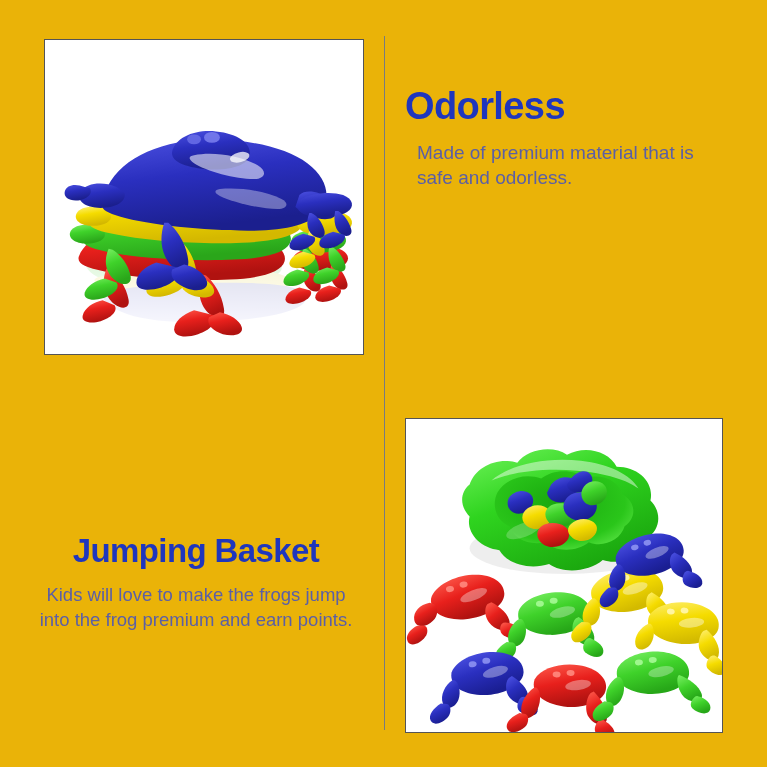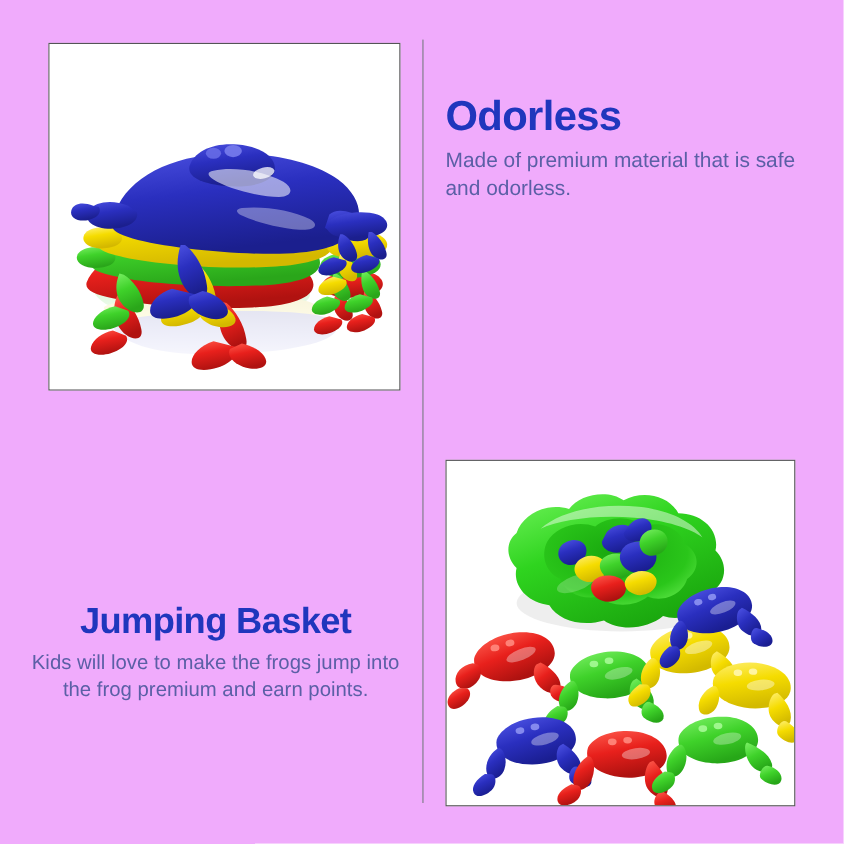--- a/index.html
+++ b/index.html
@@ -13,21 +13,21 @@
     font-family: "Liberation Sans", sans-serif;
     overflow: hidden;
     position: relative;
   }
 
   .page {
     position: absolute;
     inset: 0;
     width: 767px;
     height: 767px;
-    background: #f0abfc;
+    background: #eab308;
   }
 
   
   .divider {
     position: absolute;
     left: 384px;
     top: 36px;
     width: 1px;
     height: 694px;
     background: #777b80;
@@ -65,21 +65,21 @@
     position: absolute;
   }
   .block-odorless {
     left: 405px;
     top: 84px;
     width: 340px;
     text-align: left;
   }
   .block-jumping {
     left: 22px;
-    top: 545px;
+    top: 532px;
     width: 348px;
     text-align: center;
   }
 
   .feature-title {
     font-family: "Liberation Sans", sans-serif;
     font-weight: bold;
     font-size: 38px;
     line-height: 44px;
     letter-spacing: -0.6px;
@@ -89,21 +89,21 @@
   }
   .block-jumping .feature-title {
     font-size: 33px;
     line-height: 38px;
   }
   .feature-desc {
     font-family: "Liberation Sans", sans-serif;
     font-size: 19px;
     line-height: 25px;
     color: #5b5fa6;
-    margin: 0;
+    margin: 12px;
   }
   .block-jumping .feature-desc {
     font-size: 18.5px;
     line-height: 25px;
   }
 
   
   .frog-svg { display: block; width: 100%; height: 100%; }
 </style>
 </head>

